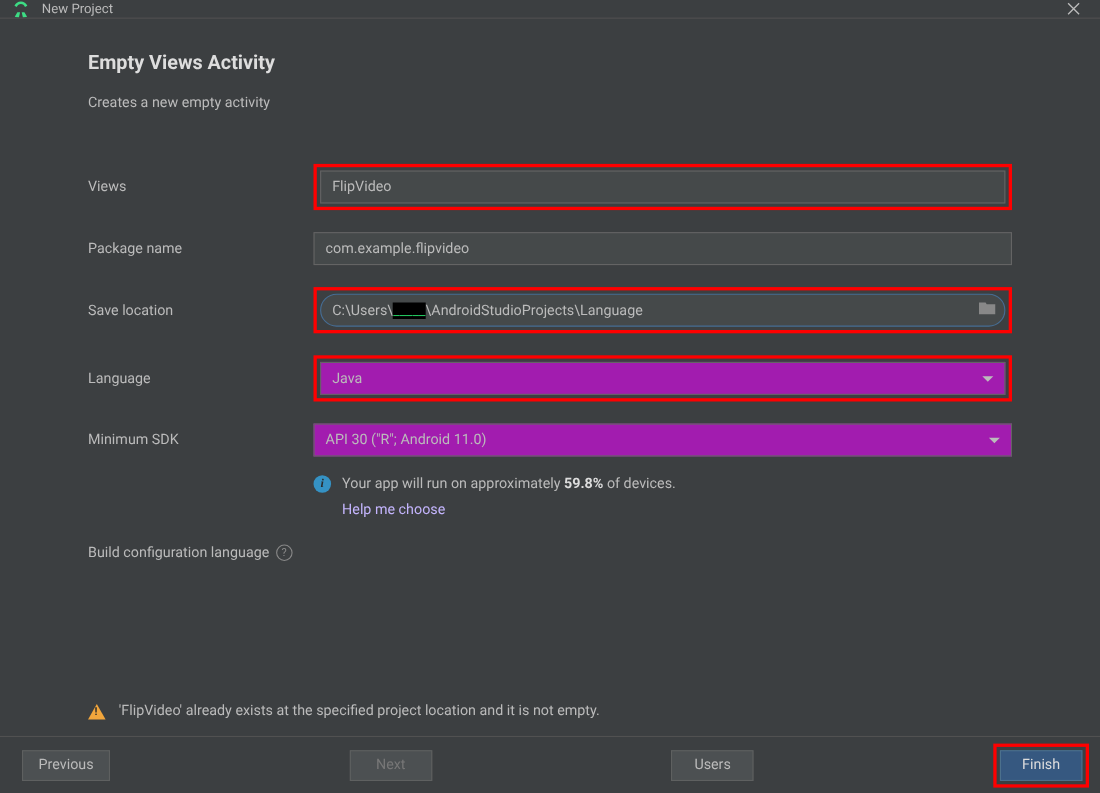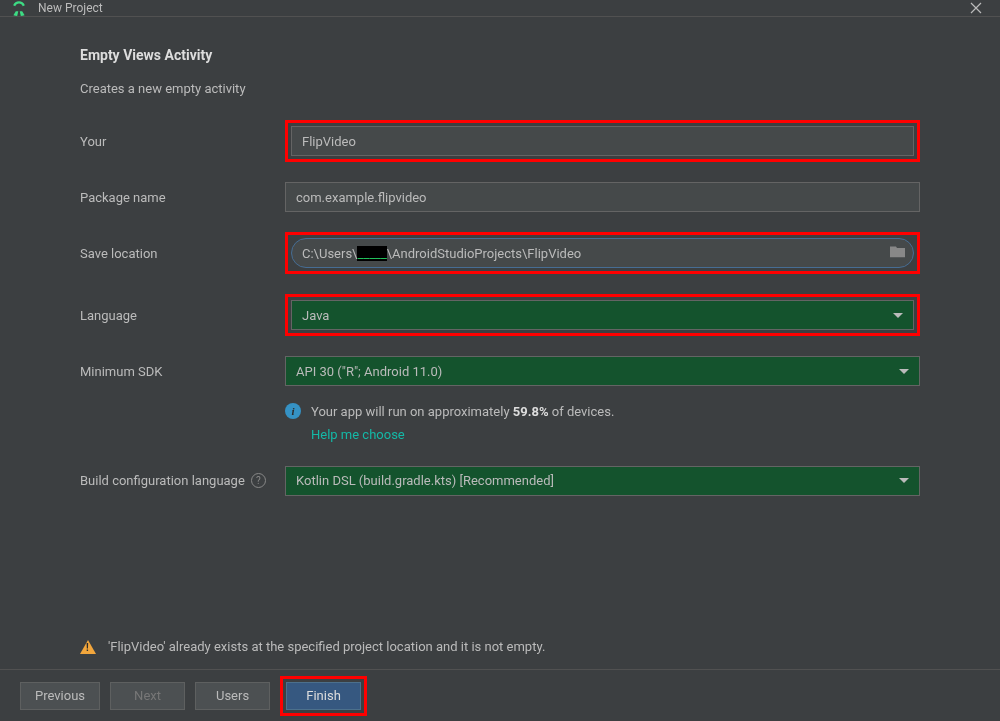--- a/index.html
+++ b/index.html
@@ -25,27 +25,27 @@
       width: 28px; height: 28px;
       display: flex; align-items: center; justify-content: center;
       cursor: pointer; color: #bbbbbb;
     }
     .content {
       padding: 30px 80px 10px 80px;
     }
     .heading {
       font-weight: bold;
       color: #dddddd;
-      font-size: 14px;
+      font-size: 18px;
       margin-bottom: 18px;
     }
     .subheading {
       color: #bbbbbb;
       font-size: 13px;
-      margin-bottom: 24px;
+      margin-bottom: 48px;
     }
     .form-row {
       display: flex;
       align-items: center;
       margin-bottom: 20px;
       position: relative;
     }
     .label-col {
       width: 205px;
       flex-shrink: 0;
@@ -70,21 +70,21 @@
       outline: none;
     }
     .text-input.active {
       border: 1px solid #466d94;
       background: #45494a;
     }
     .dropdown {
       width: 100%;
       height: 30px;
       padding: 0 10px;
-      background: #14532d;
+      background: #a21caf;
       border: 1px solid #646464;
       color: #bbbbbb;
       font-size: 13px;
       display: flex;
       align-items: center;
       cursor: pointer;
       position: relative;
       gap: 44px;
     }
     .dropdown-text { flex:1; }
@@ -125,21 +125,21 @@
       color: #2b2b2b;
       display:flex; align-items:center; justify-content:center;
       font-size: 11px; font-weight: bold;
       font-style: italic;
       font-family: Georgia, serif;
       flex-shrink: 0;
       margin-top: 1px;
     }
     .info-text { color: #bbbbbb; line-height: 1.6; }
     .info-text b { color: #dddddd; font-weight:bold; }
-    .help-link { color: #14b8a6; cursor:pointer; display:block; margin-top:2px;}
+    .help-link { color: #c4b5fd; cursor:pointer; display:block; margin-top:2px;}
     .help-q {
       width: 15px; height: 15px;
       border: 1px solid #888;
       border-radius: 50%;
       display: inline-flex; align-items:center; justify-content:center;
       font-size: 10px; color: #888;
     }
     .redacted {
       background: #000;
       color: #22c55e;
@@ -166,21 +166,21 @@
       content: "!";
       position: absolute; left: -2px; top: 2px;
       color: #2b2b2b; font-size: 10px; font-weight: bold;
     }
     .button-bar {
       position: absolute;
       bottom: 0; left: 0; right: 0;
       height: 52px;
       border-top: 1px solid #515151;
       display: flex;
-      justify-content: flex-start;
+      justify-content: space-between;
       align-items: center;
       gap: 10px;
       padding: 0 10px 0 20px;
     }
     .btn {
       min-width: 75px;
       height: 28px;
       background: #4c5052;
       border: 1px solid #5e6060;
       color: #bbbbbb;
@@ -215,40 +215,40 @@
         <path stroke="#bbbbbb" stroke-width="1.2" d="M1 1 L11 11 M11 1 L1 11"></path>
       </svg>
   </span>
 </div>
 
 <div class="content">
   <div class="heading">Empty Views Activity</div>
   <div class="subheading">Creates a new empty activity</div>
 
   <div class="form-row">
-    <div class="label-col">Your</div>
+    <div class="label-col">Views</div>
     <div class="field-col highlight-box">
       <input class="text-input" value="FlipVideo" style="">
     </div>
   </div>
 
   <div class="form-row">
     <div class="label-col">Package name</div>
     <div class="field-col">
       <input class="text-input" value="com.example.flipvideo" style="">
     </div>
   </div>
 
   <div class="form-row">
     <div class="label-col">Save location</div>
     <div class="field-col highlight-box">
       <div class="save-location-wrap text-input active" style="display:flex;align-items:center;">
         <span>C:\Users\</span>
           <span class="redacted">_____</span>
-          <span>\AndroidStudioProjects\FlipVideo</span>
+          <span>\AndroidStudioProjects\Language</span>
         <span class="browse-icon">
           <svg width="15" height="12" viewBox="0 0 15 12">
               <path fill="#888" d="M1 2h5l1 1.5h7V11H1z M0 1h6l1 1.5h8V12H0z"></path>
             </svg>
         </span>
       </div>
     </div>
   </div>
 
   <div class="form-row">
@@ -276,26 +276,20 @@
     <div class="info-text">
       <span>Your app will run on approximately </span><b>59.8%</b><span> of devices.</span>
       <span class="help-link">Help me choose</span>
     </div>
   </div>
 
   <div class="form-row">
     <div class="label-col">
       <span>Build configuration language</span>
       <span class="help-q">?</span>
-    </div>
-    <div class="field-col">
-      <div class="dropdown">
-        <span class="dropdown-text">Kotlin DSL (build.gradle.kts) [Recommended]</span>
-        <span class="dropdown-arrow"></span>
-      </div>
     </div>
   </div>
 </div>
 
 <div class="warning-bar">
   <span class="warn-icon"></span>
   <span>'FlipVideo' already exists at the specified project location and it is not empty.</span>
 </div>
 
 <div class="button-bar">

